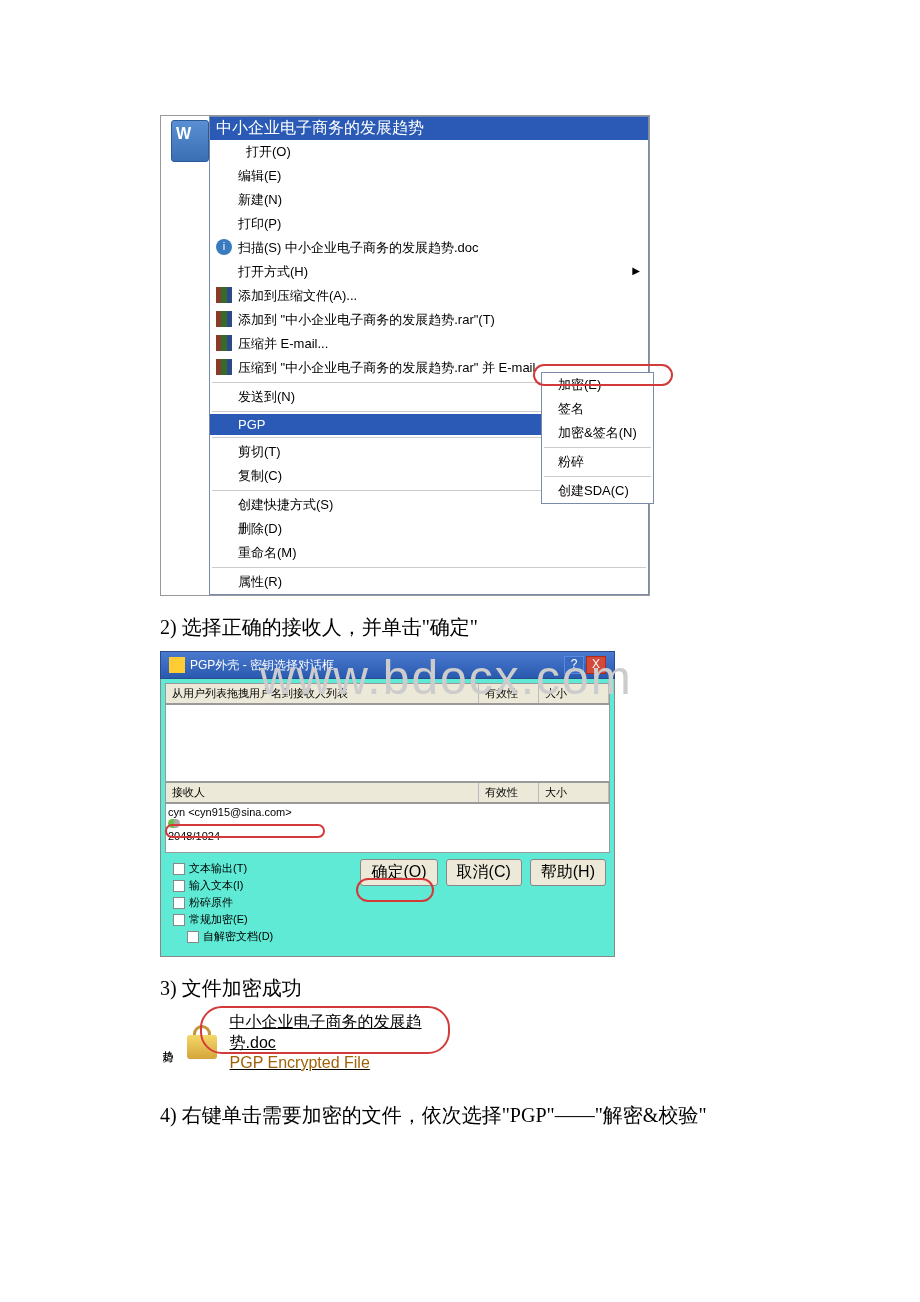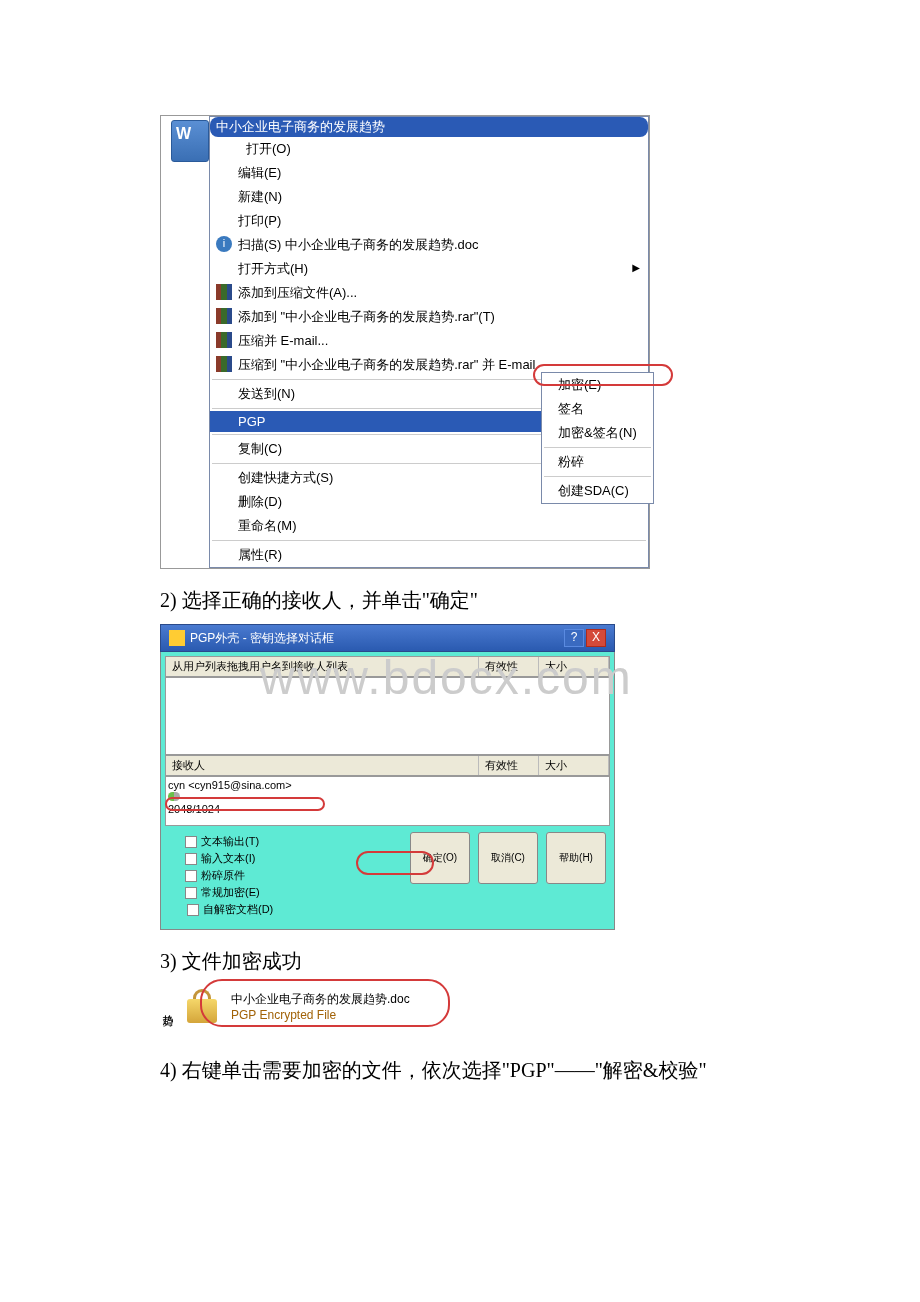--- a/index.html
+++ b/index.html
@@ -8,21 +8,21 @@
 
 
 .watermark { position: absolute; top: 650px; left: 260px; font-size: 48px; color: #ccc; font-weight: 300; z-index: 5; pointer-events: none; letter-spacing: 2px; }
 
 
 .fig1 { border: 1px solid #999; background: #fff; position: relative; width: 490px; margin-top: 95px; }
 .file-icon-area { position: absolute; left: 10px; top: 4px; width: 45px; height: 50px; }
 .word-icon { width: 38px; height: 42px; background: linear-gradient(#5a8fd4,#3a6fb4); border: 1px solid #2a5a9a; border-radius: 3px; position: relative; }
 .word-icon::after { content: "W"; color: #fff; font-weight: bold; position: absolute; left: 4px; top: 4px; font-size: 16px; }
 .ctx-menu { background: #fff; border: 1px solid #7a8aaa; margin-left: 48px; font-size: 13px; min-width: 330px; position: relative; }
-.filename-hl { color: #fff; background: #2a5ab5; padding: 1px 6px; font-size: 13px; border-radius: 8px; }
+.filename-hl { color: #fff; background: #2a5ab5; padding: 1px 6px; font-size: 16px; }
 .ctx-item { padding: 3px 20px 3px 28px; position: relative; white-space: nowrap; }
 .ctx-item.bold { font-weight: normal; padding-left: 36px; }
 .ctx-item .arrow { position: absolute; right: 8px; top: 5px; font-size: 10px; }
 .ctx-sep { border-top: 1px solid #ccc; margin: 2px 2px; }
 .ctx-item.highlighted { background: #2a5ab5; color: #fff; }
 .ctx-icon { position: absolute; left: 6px; top: 3px; width: 16px; height: 16px; }
 .icon-books { background: linear-gradient(to right,#8a3a2a 33%,#3a6a2a 33% 66%,#2a4a8a 66%); }
 .icon-blue { background: #3a7abf; border-radius: 50%; color: #fff; font-size: 11px; text-align: center; line-height: 15px; }
 
 .submenu { position: absolute; left: 380px; top: 256px; background: #fff; border: 1px solid #7a8aaa; font-size: 13px; min-width: 110px; z-index: 10; }
@@ -49,34 +49,34 @@
 .list-area { background: #fff; border: 1px solid #999; height: 78px; }
 .list-area2 { background: #fff; border: 1px solid #999; height: 50px; font-size: 11px; padding: 2px;}
 .rec-row { display: flex; flex-direction: column; }
 .rec-row .n { flex: 1; }
 .rec-row .v { width: 60px; }
 .rec-row .s { width: 70px; }
 .valid-dot { width: 12px; height: 9px; background: linear-gradient(90deg, #6ac04a 50%, #aaa 50%); border-radius: 5px; display: inline-block; }
 .c-rec { left: 5px; top: 173px; width: 160px; height: 14px; border-radius: 8px; }
 .dlg-lower { display: flex; padding: 6px 4px; }
 .checks { flex: 1; font-size: 11px; }
-.check-row { margin: 2px 16px; display: flex; align-items: center; }
+.check-row { margin: 2px 4px; display: flex; align-items: center; }
 .check-row .cb { width: 12px; height: 12px; border: 1px solid #888; background: #fff; margin-right: 4px; }
 .check-row.indent { margin-left: 18px; }
 .dlg-buttons { display: flex; gap: 8px; align-items: flex-start; }
-.win-btn { background: #ece9d8; border: 1px solid #888; border-radius: 3px; padding: 18px 10px; font-size: 10px; min-width: 60px; text-align: center; }
+.win-btn { background: #ece9d8; border: 1px solid #888; border-radius: 3px; padding: 2px 10px; font-size: 16px; min-width: 60px; text-align: center; }
 .c-ok { left: 196px; top: 227px; width: 78px; height: 24px; border-radius: 12px; }
 
 
 .fig3 { display: flex; align-items: center; gap: 6px; width: 300px; position: relative; margin-top: 6px; }
 .side-label { writing-mode: vertical-rl; font-size: 11px; }
 .lock-icon { width: 44px; height: 42px; position: relative; }
 .lock-body { position: absolute; left: 6px; top: 14px; width: 30px; height: 24px; background: linear-gradient(#f5d76a,#d4a53a); border-radius: 3px; }
 .lock-sh { position: absolute; left: 12px; top: 4px; width: 18px; height: 16px; border: 3px solid #c4953a; border-bottom: none; border-radius: 10px 10px 0 0; }
-.file-info { font-size: 12px; }
+.file-info { font-size: 16px; text-decoration: underline; }
 .file-info .fn { color: #000; }
 .file-info .ft { color: #a16207; }
 .c-file { left: 40px; top: -6px; width: 250px; height: 48px; border-radius: 22px; }
 
 </style>
 </head>
 <body>
 
 <div class="page">
 
@@ -97,20 +97,21 @@
           <div class="ctx-item"><span>打开方式(H)</span><span class="arrow">▶</span></div>
           <div class="ctx-item"><span class="ctx-icon icon-books"></span><span>添加到压缩文件(A)...</span></div>
           <div class="ctx-item"><span class="ctx-icon icon-books"></span><span>添加到 "中小企业电子商务的发展趋势.rar"(T)</span></div>
           <div class="ctx-item"><span class="ctx-icon icon-books"></span><span>压缩并 E-mail...</span></div>
           <div class="ctx-item"><span class="ctx-icon icon-books"></span><span>压缩到 "中小企业电子商务的发展趋势.rar" 并 E-mail</span></div>
           <div class="ctx-sep"></div>
           <div class="ctx-item"><span>发送到(N)</span><span class="arrow">▶</span></div>
           <div class="ctx-sep"></div>
           <div class="ctx-item highlighted"><span>PGP</span><span class="arrow">▶</span></div>
           <div class="ctx-sep"></div>
+          <div class="ctx-item"><span>剪切(T)</span></div>
           <div class="ctx-item"><span>复制(C)</span></div>
           <div class="ctx-sep"></div>
           <div class="ctx-item"><span>创建快捷方式(S)</span></div>
           <div class="ctx-item"><span>删除(D)</span></div>
           <div class="ctx-item"><span>重命名(M)</span></div>
           <div class="ctx-sep"></div>
           <div class="ctx-item"><span>属性(R)</span></div>
         </div>
   </div>
   <div class="submenu" id="submenu-items">

